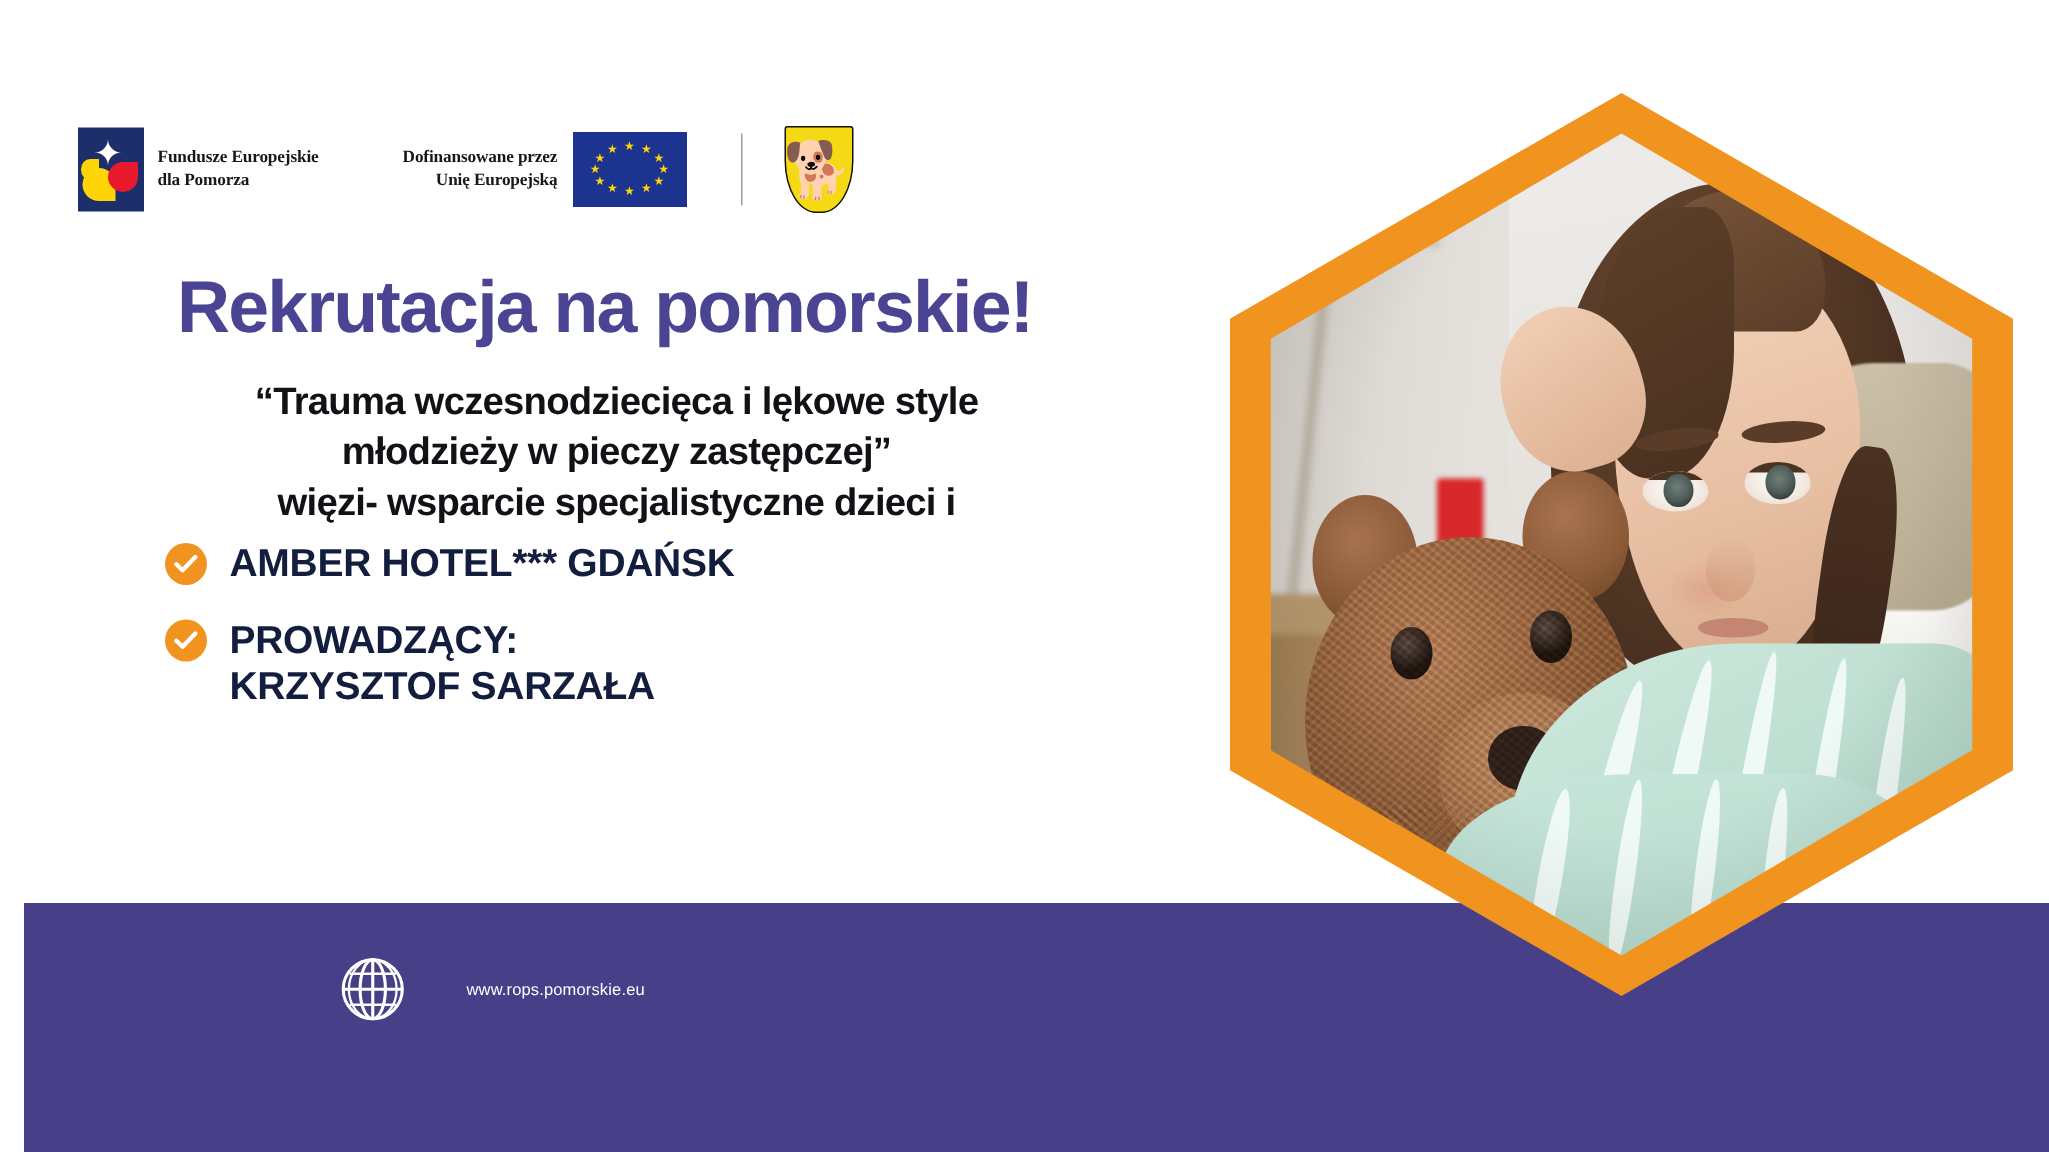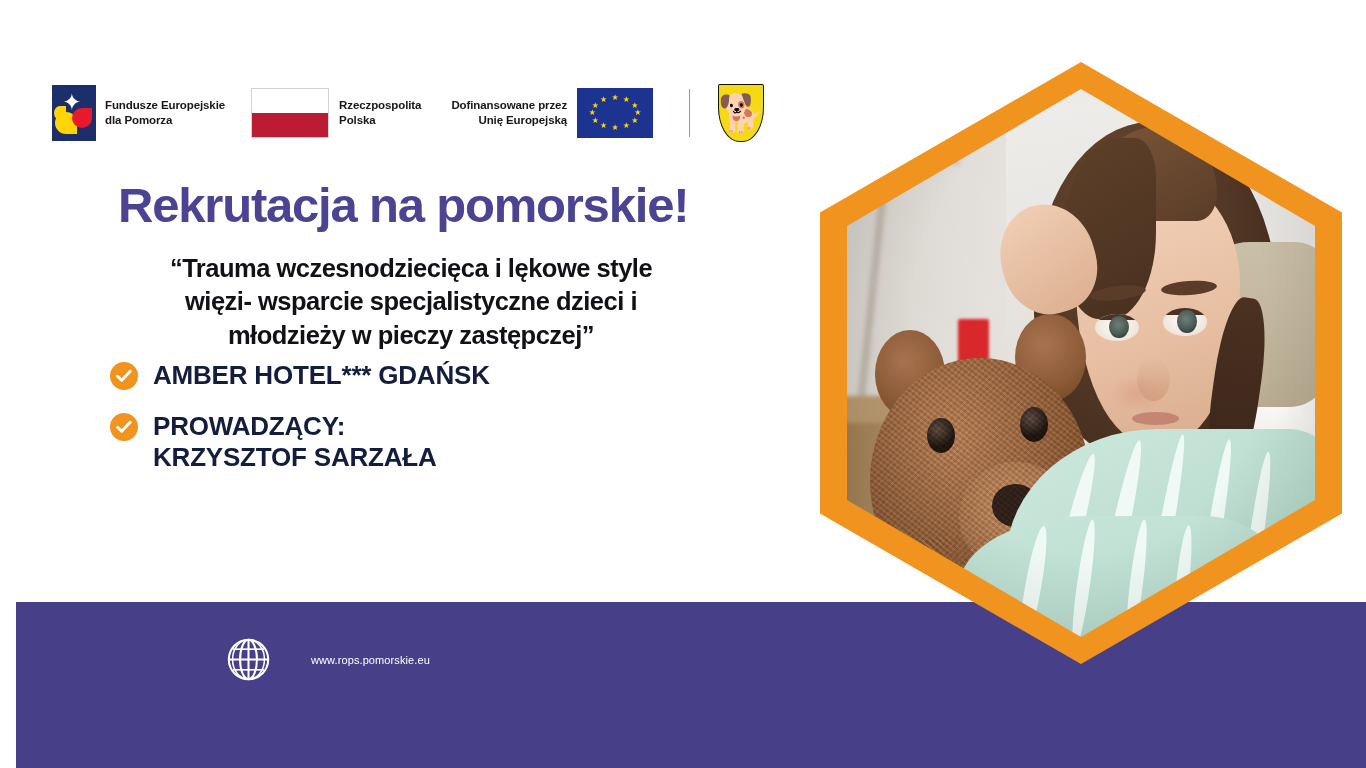--- a/index.html
+++ b/index.html
@@ -25,21 +25,21 @@
     display: flex;
     align-items: center;
     gap: 0px;
     z-index: 6;
   }
   .logo-block {
     display: flex;
     align-items: center;
   }
   .logo-caption {
-    font-family: Liberation Sans, sans-serif;
+    font-family: Liberation Serif, serif;
     font-size: 11.5px;
     font-weight: bold;
     color: #16171a;
     line-height: 1.28;
     letter-spacing: -0.1px;
     white-space: nowrap;
   }
   .logo-caption.right-al { text-align: right; }
 
   
@@ -506,30 +506,20 @@
       <div class="fe-star">✦</div>
     </div>
     <div class="logo-caption">
       <div>Fundusze Europejskie</div>
       <div>dla Pomorza</div>
     </div>
   </div>
 
   <div style="width:26px"></div>
 
-  <div class="logo-block">
-    <div class="pl-flag">
-      <div class="w"></div>
-        <div class="r"></div>
-    </div>
-    <div class="logo-caption">
-      <div>Rzeczpospolita</div>
-      <div>Polska</div>
-    </div>
-  </div>
 
   <div style="width:30px"></div>
 
   <div class="logo-block">
     <div class="logo-caption right-al">
       <div>Dofinansowane przez</div>
       <div>Unię Europejską</div>
     </div>
     <div class="eu-flag" id="eu-flag">
         <div class="eu-star" style="left: 50%; top: 20%;">★</div>
@@ -555,22 +545,22 @@
         <div class="crest-griffin">🐕</div>
       </div>
     </div>
   </div>
 </div>
 
 <div id="headline">Rekrutacja na pomorskie!</div>
 
 <div id="subtitle">
   <div>“Trauma wczesnodziecięca i lękowe style</div>
+  <div>młodzieży w pieczy zastępczej”</div>
   <div>więzi- wsparcie specjalistyczne dzieci i</div>
-  <div>młodzieży w pieczy zastępczej”</div>
 </div>
 
 <div id="bullets">
 
 
   <div class="bullet-row">
     <div class="bullet-icon">
       <svg width="16" height="14" viewBox="0 0 16 14" aria-hidden="true">
         <path d="M1.6 7.2 L5.7 11.2 L14.2 2.3" fill="none" stroke="#ffffff" stroke-width="2.9" stroke-linecap="round" stroke-linejoin="round"></path>
       </svg>

